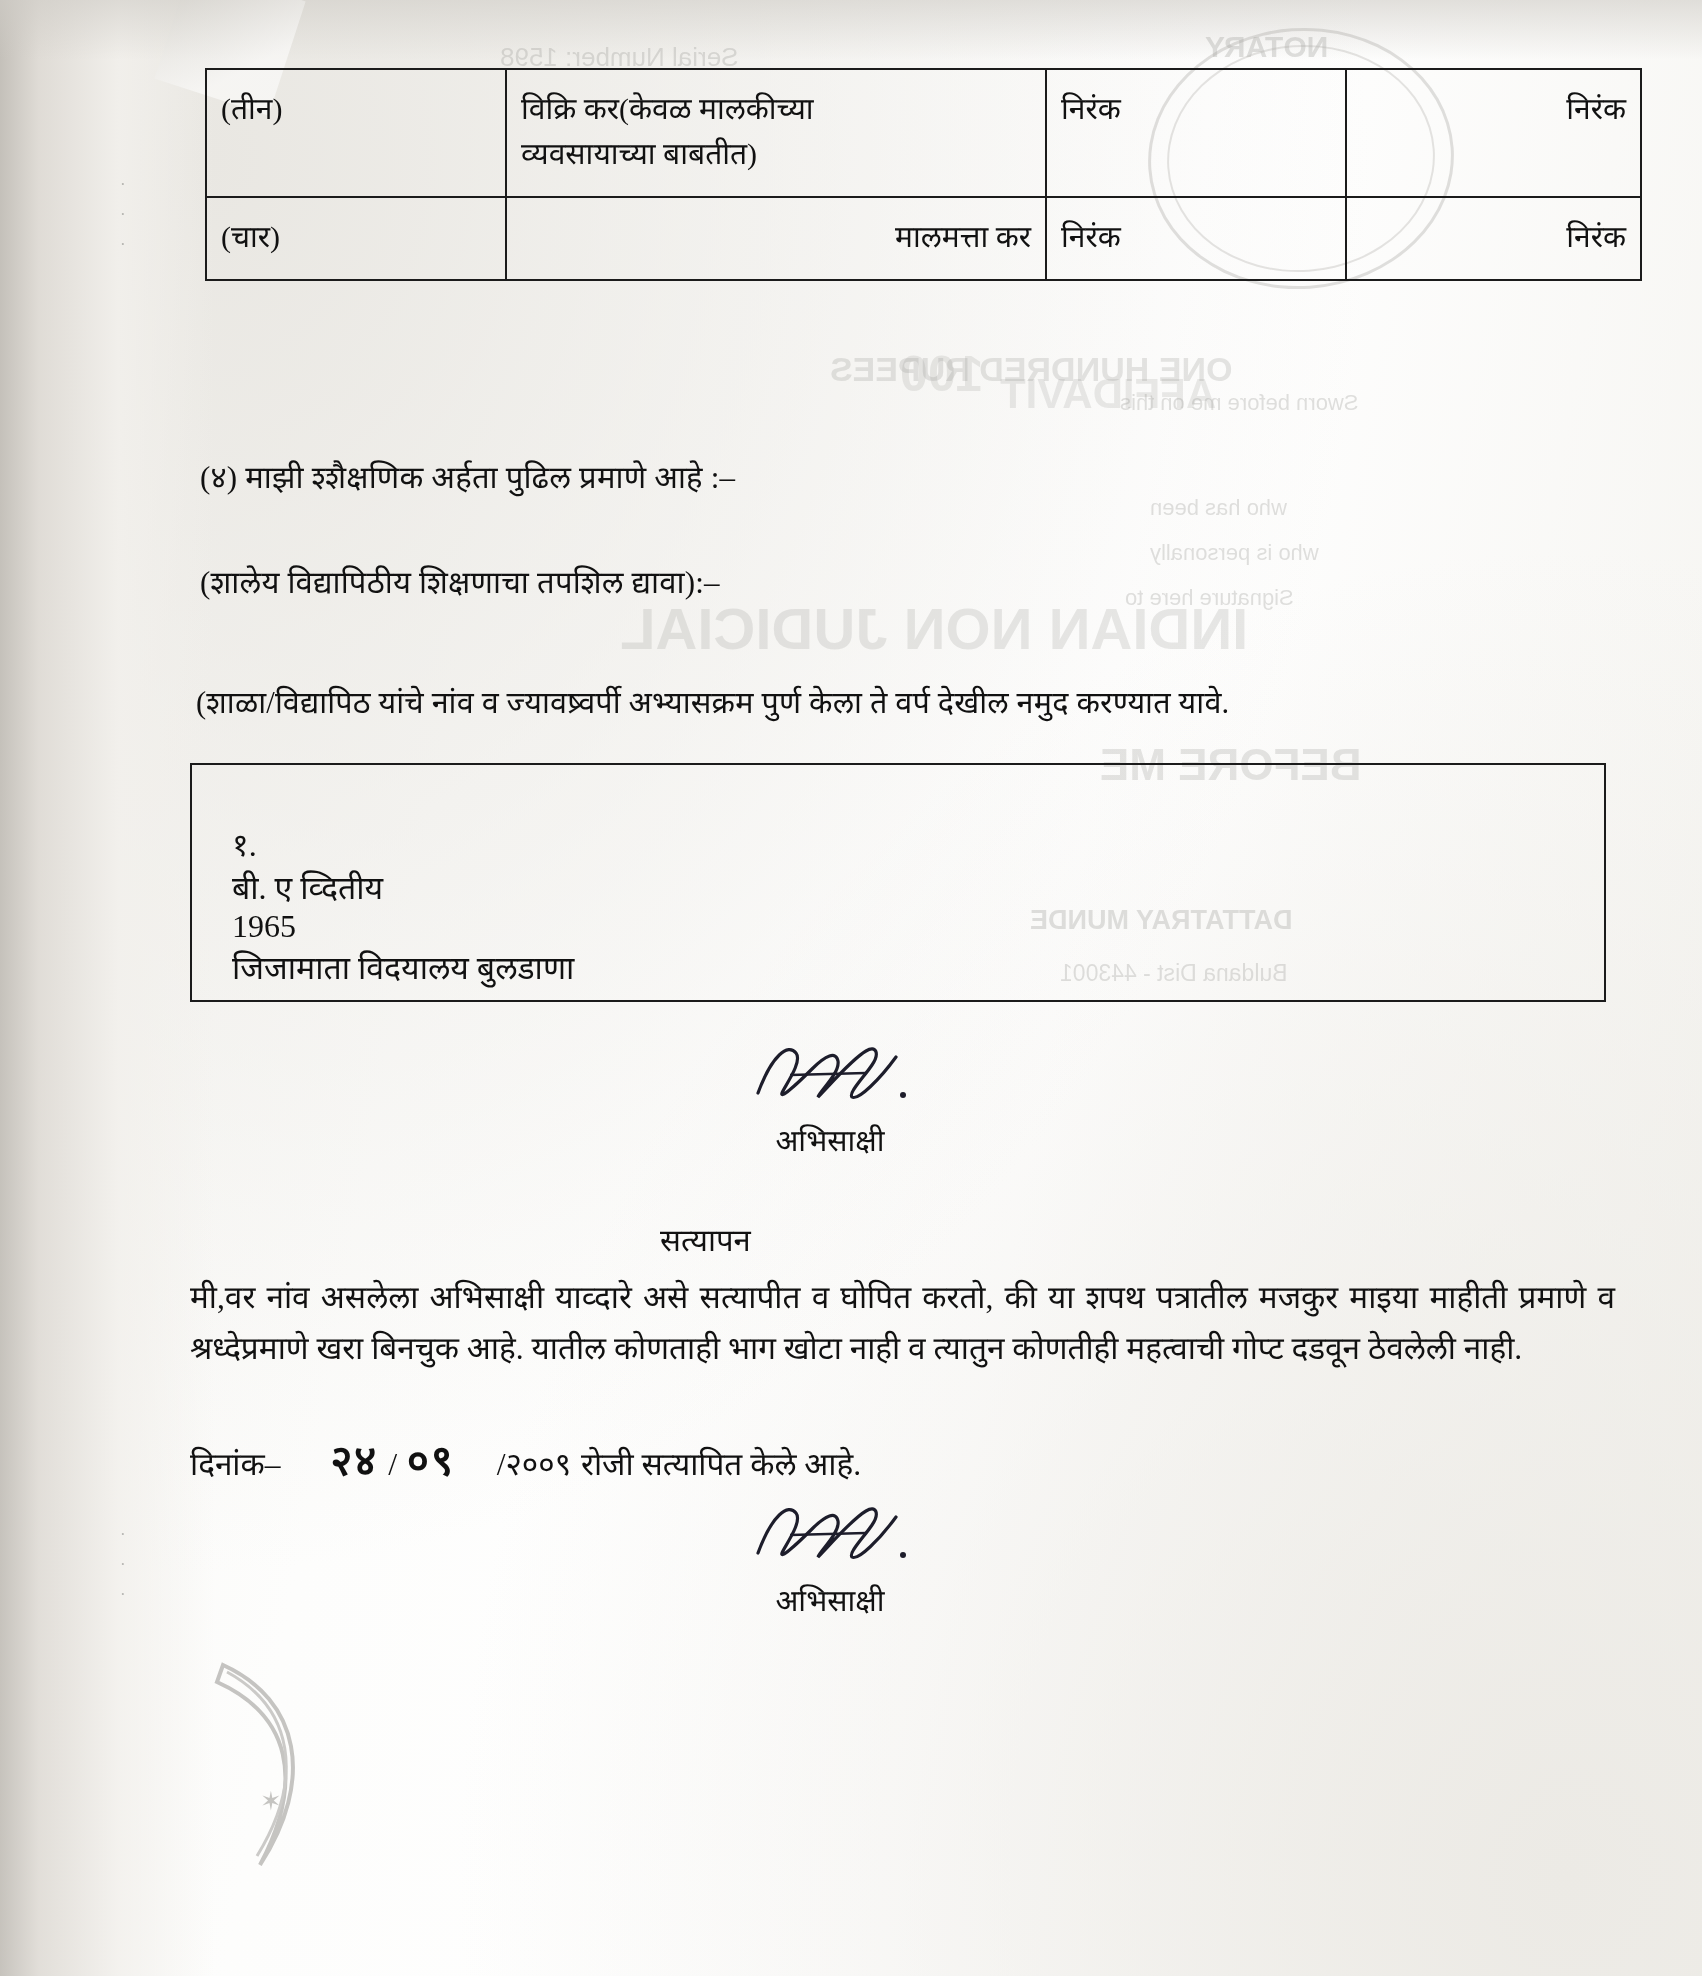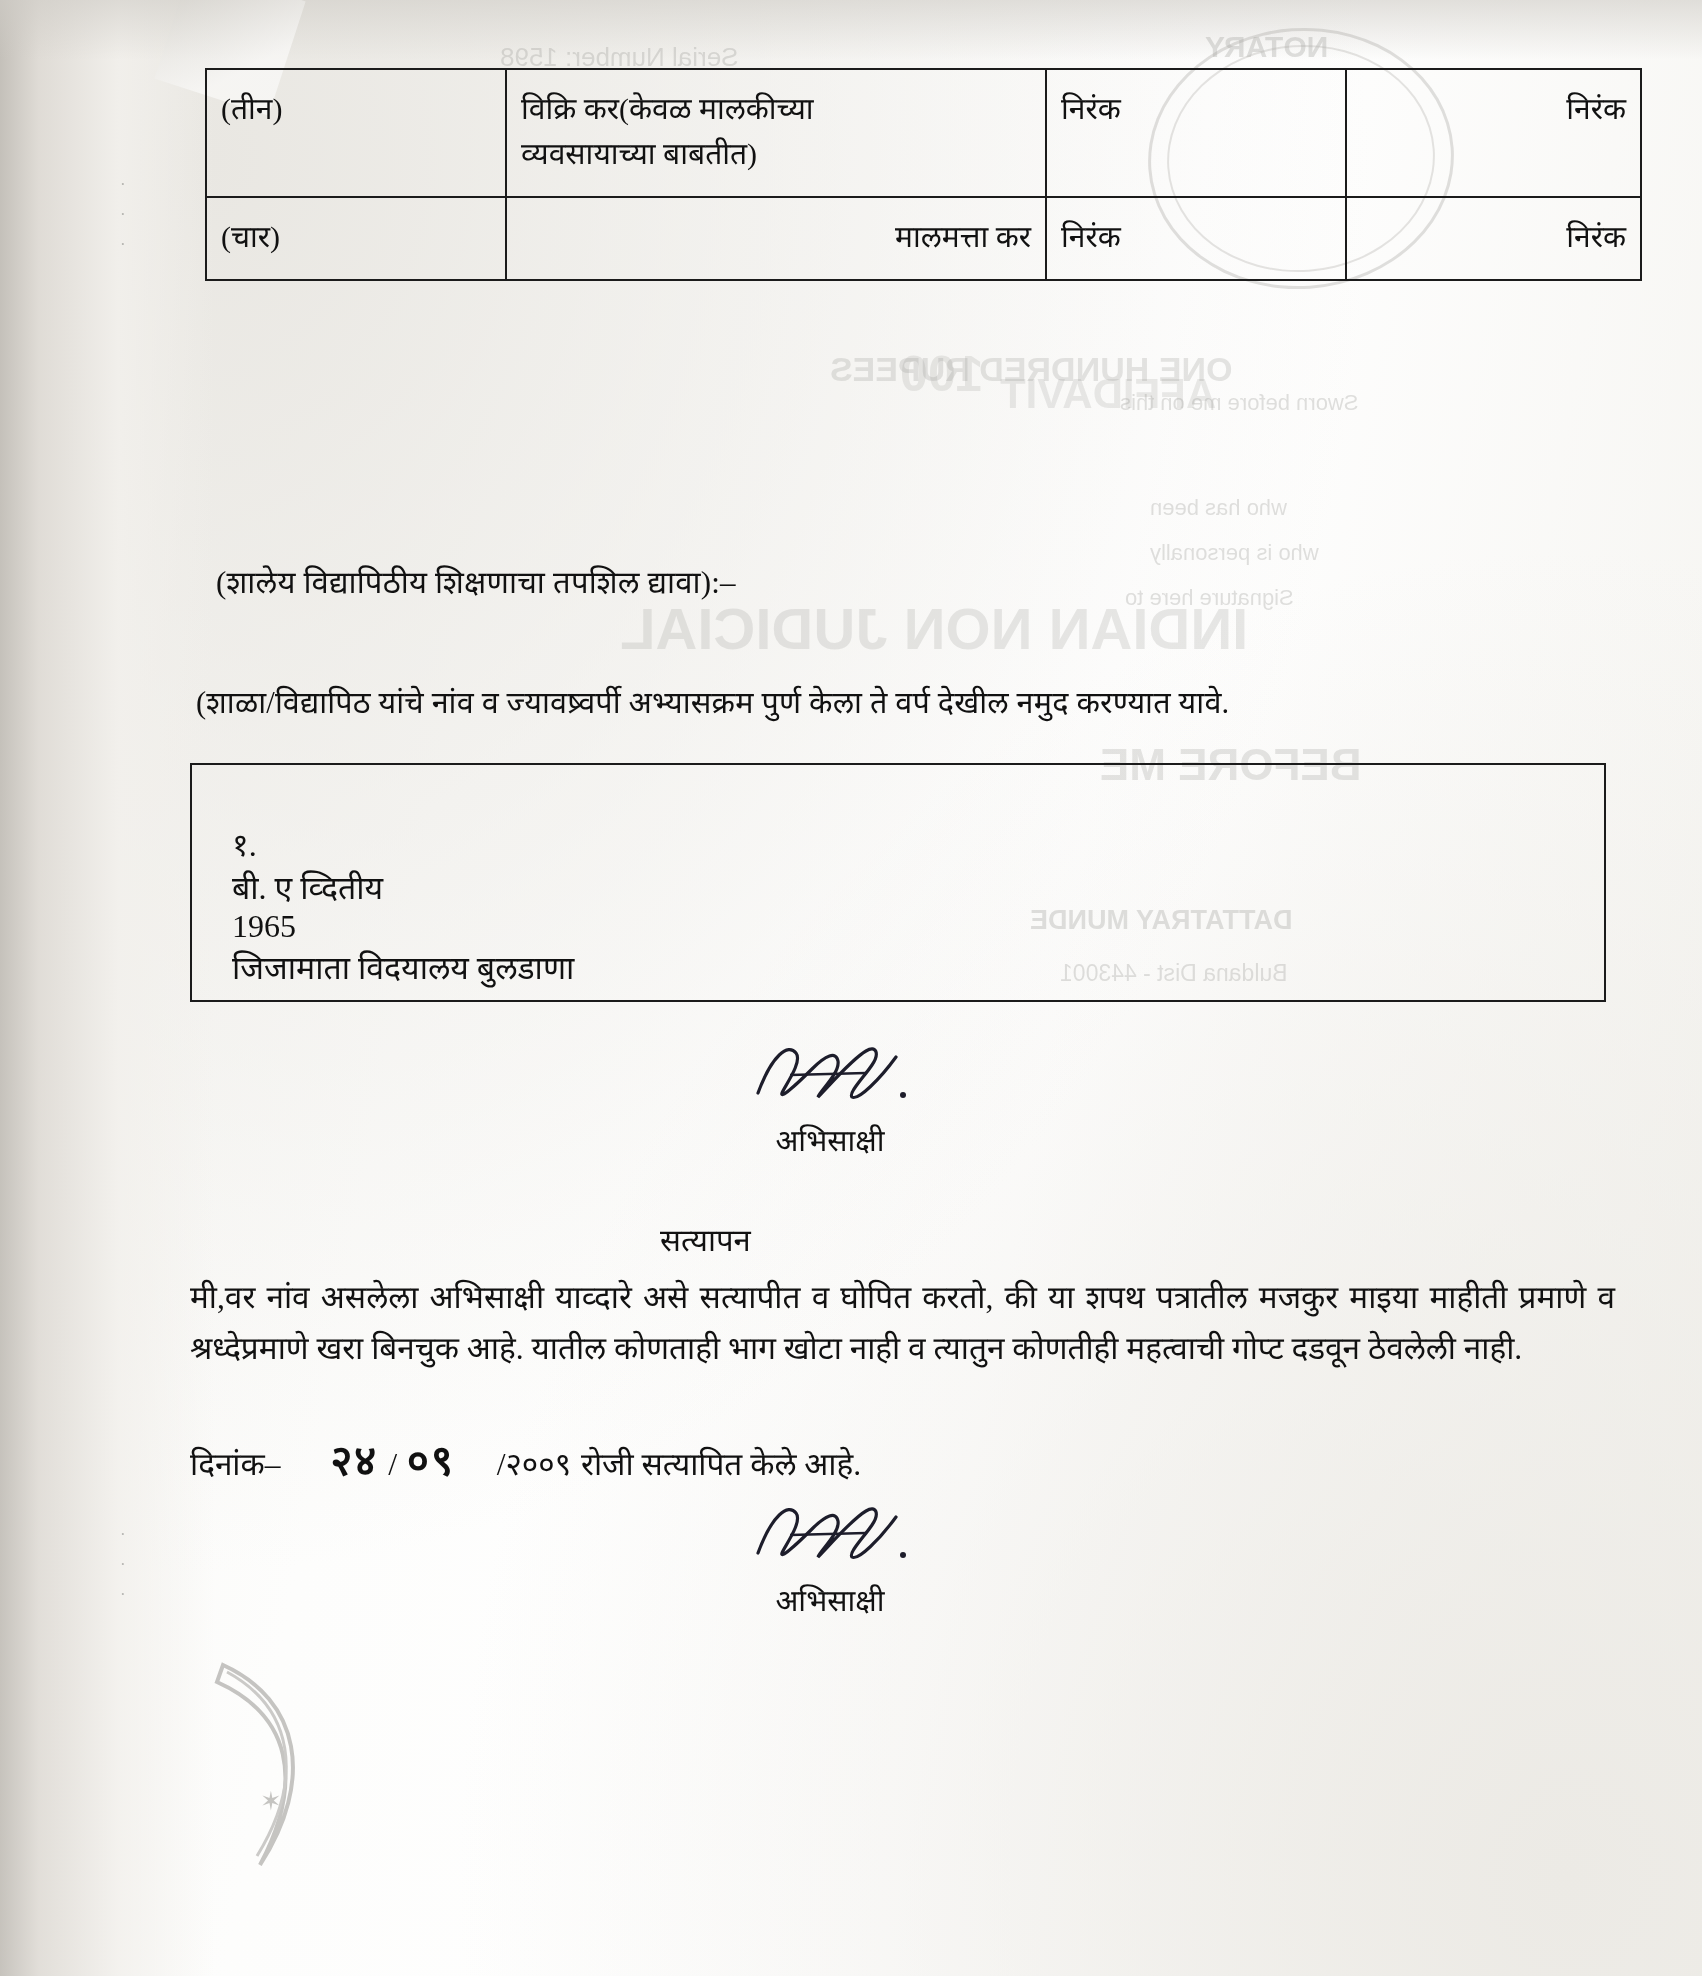--- a/index.html
+++ b/index.html
@@ -121,21 +121,21 @@
   .col-a { width: 270px; text-align: left; }
   .col-b { width: 265px; text-align: right; padding-right: 22px; }
 
   .para {
     position: absolute;
     font-size: 31px;
     letter-spacing: .2px;
   }
 
   .q4      { left: 200px; top: 455px; }
-  .q4sub   { left: 200px; top: 560px; margin-left: 16px; }
+  .q4sub   { left: 200px; top: 560px; }
   .q4note  { left: 196px; top: 680px; font-size: 30.5px; }
 
   .edu-box {
     position: absolute;
     left: 190px;
     top: 763px;
     width: 1412px;
     height: 235px;
     border: 2.5px solid #1b1b1b;
   }
@@ -233,20 +233,21 @@
       <td class="col-idx">(चार)</td>
       <td class="col-label">
         <div style="padding-left:28px;text-align:right;">मालमत्ता कर</div>
       </td>
       <td class="col-a">निरंक</td>
       <td class="col-b">निरंक</td>
     </tr>
   </tbody>
     </table>
 
+  <div class="para q4">(४) माझी श्शैक्षणिक अर्हता पुढिल प्रमाणे आहे :–</div>
   <div class="para q4sub">(शालेय विद्यापिठीय शिक्षणाचा तपशिल द्यावा):–</div>
   <div class="para q4note">(शाळा/विद्यापिठ यांचे नांव व ज्यावष्र्वर्पी अभ्यासक्रम पुर्ण केला ते वर्प देखील नमुद करण्यात यावे.</div>
 
   <div class="edu-box"></div>
   <div class="edu-row">
     <span class="num">१.</span>
     <span class="deg">बी. ए व्दितीय</span>
     <span class="yr">1965</span>
     <span>जिजामाता विदयालय बुलडाणा</span>
   </div>

